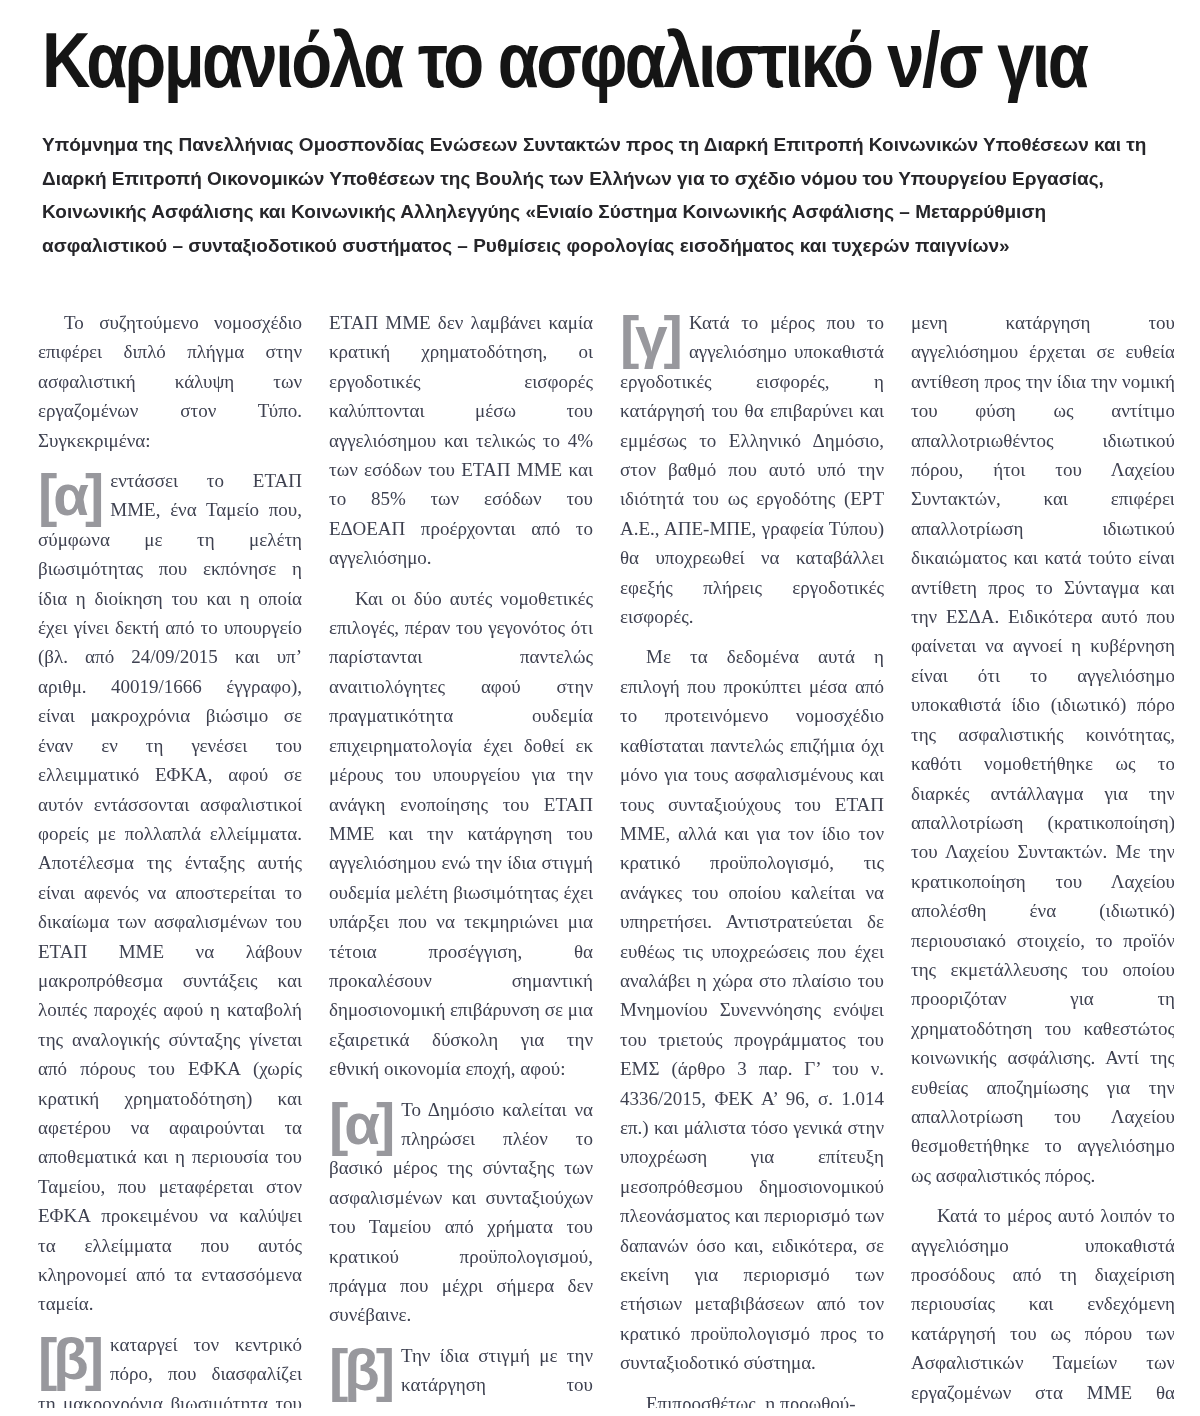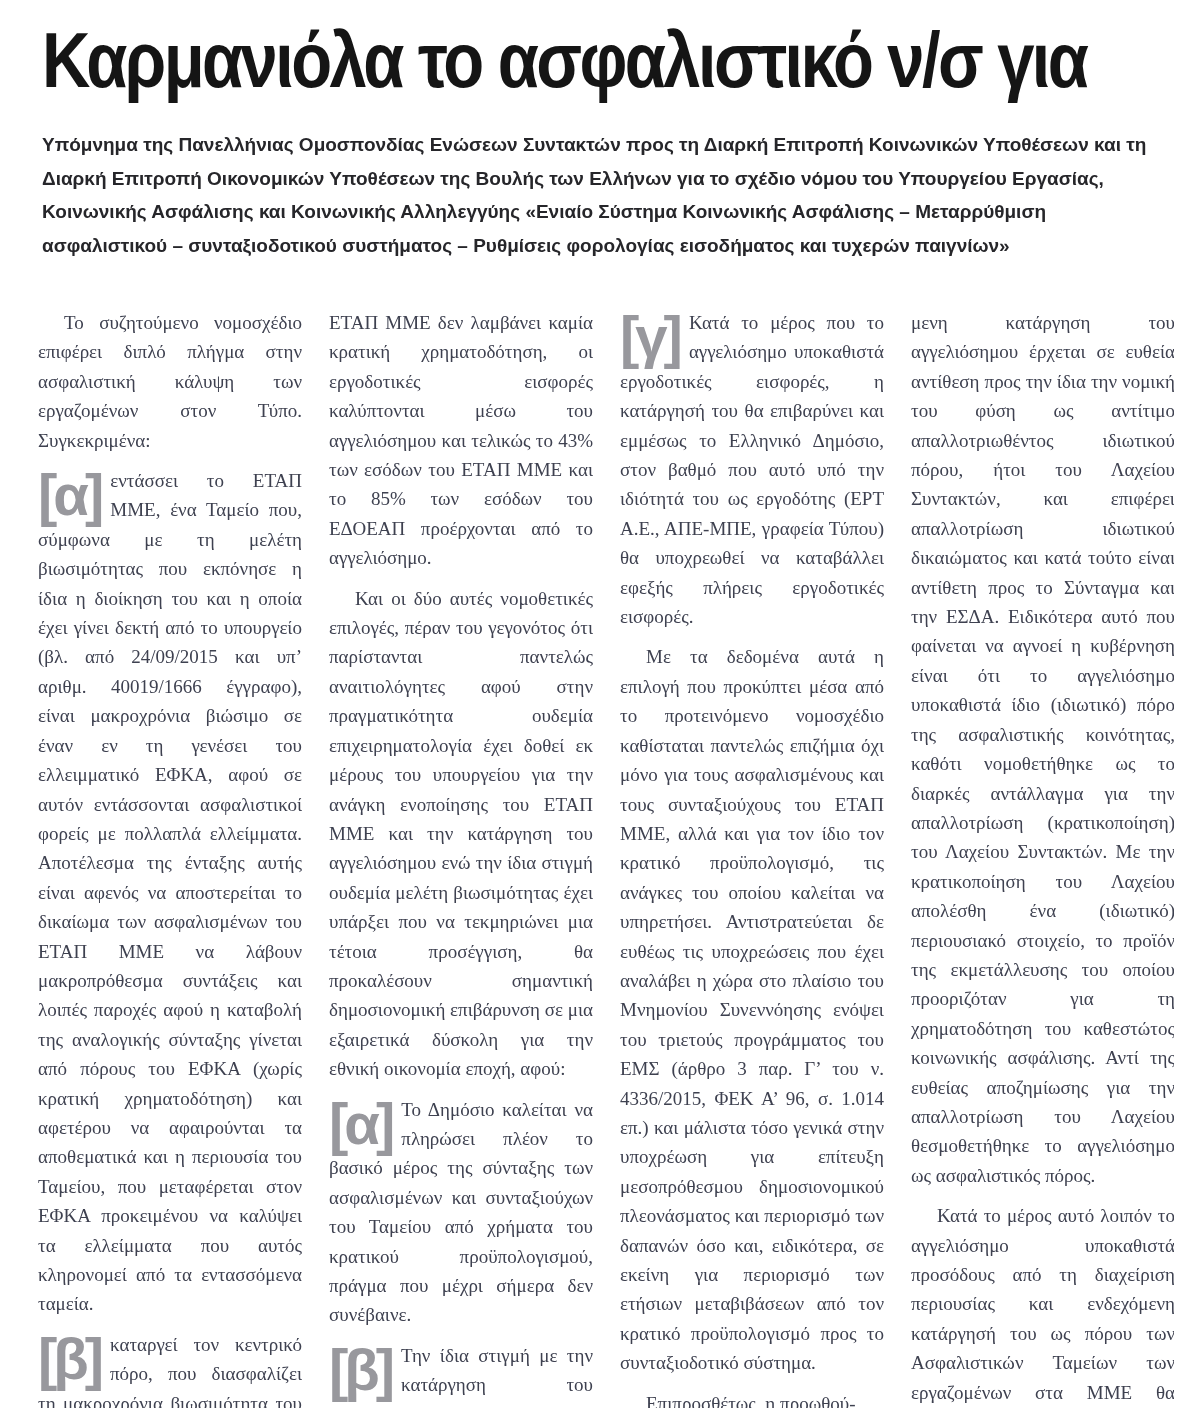--- a/index.html
+++ b/index.html
@@ -95,21 +95,21 @@
 
   <div class="standfirst">Υπόμνημα της Πανελλήνιας Ομοσπονδίας Ενώσεων Συντακτών προς τη Διαρκή Επιτροπή Κοινωνικών Υποθέσεων και τη Διαρκή Επιτροπή Οικονομικών Υποθέσεων της Βουλής των Ελλήνων  για το σχέδιο νόμου του Υπουργείου Εργασίας, Κοινωνικής Ασφάλισης και Κοινωνικής Αλληλεγγύης «Ενιαίο Σύστημα Κοινωνικής Ασφάλισης – Μεταρρύθμιση ασφαλιστικού – συνταξιοδοτικού συστήματος – Ρυθμίσεις φορολογίας εισοδήματος και τυχερών παιγνίων»</div>
 
   <div class="columns">
       <div class="col">
         <p class="para indent">Το συζητούμενο νομοσχέδιο επιφέρει διπλό πλήγμα στην ασφαλιστική κάλυψη των εργαζομένων στον Τύπο. Συγκεκριμένα:</p>
         <p class="para dropcap"><span class="dropcap-marker">[α]</span>εντάσσει το ΕΤΑΠ ΜΜΕ, ένα Ταμείο που, σύμφωνα με τη μελέτη βιωσιμότητας που εκπόνησε η ίδια η διοίκηση του και η οποία έχει γίνει δεκτή από το υπουργείο (βλ. από 24/09/2015 και υπ’ αριθμ. 40019/1666 έγγραφο), είναι μακροχρόνια βιώσιμο σε έναν εν τη γενέσει του ελλειμματικό ΕΦΚΑ, αφού σε αυτόν εντάσσονται ασφαλιστικοί φορείς με πολλαπλά ελλείμματα. Αποτέλεσμα της ένταξης αυτής είναι αφενός να αποστερείται το δικαίωμα των ασφαλισμένων του ΕΤΑΠ ΜΜΕ να λάβουν μακροπρόθεσμα συντάξεις και λοιπές παροχές αφού η καταβολή της αναλογικής σύνταξης γίνεται από πόρους του ΕΦΚΑ (χωρίς κρατική χρηματοδότηση) και αφετέρου να αφαιρούνται τα αποθεματικά και η περιουσία του Ταμείου, που μεταφέρεται στον ΕΦΚΑ προκειμένου να καλύψει τα ελλείμματα που αυτός κληρονομεί από τα εντασσόμενα ταμεία.</p>
         <p class="para dropcap"><span class="dropcap-marker">[β]</span>καταργεί τον κεντρικό πόρο, που διασφαλίζει τη μακροχρόνια βιωσιμότητα του Ταμείου (ήτοι το αγγελιόσημο). Σημειώνεται ότι σήμερα το</p>
       </div>
       <div class="col">
-        <p class="para plain">ΕΤΑΠ ΜΜΕ δεν λαμβάνει καμία κρατική χρηματοδότηση, οι εργοδοτικές εισφορές καλύπτονται μέσω του αγγελιόσημου και τελικώς το 43% των εσόδων του ΕΤΑΠ ΜΜΕ και το 85% των εσόδων του ΕΔΟΕΑΠ προέρχονται από το αγγελιόσημο.</p>
+        <p class="para plain">ΕΤΑΠ ΜΜΕ δεν λαμβάνει καμία κρατική χρηματοδότηση, οι εργοδοτικές εισφορές καλύπτονται μέσω του αγγελιόσημου και τελικώς το 4% των εσόδων του ΕΤΑΠ ΜΜΕ και το 85% των εσόδων του ΕΔΟΕΑΠ προέρχονται από το αγγελιόσημο.</p>
         <p class="para indent">Και οι δύο αυτές νομοθετικές επιλογές, πέραν του γεγονότος ότι παρίστανται παντελώς αναιτιολόγητες αφού στην πραγματικότητα ουδεμία επιχειρηματολογία έχει δοθεί εκ μέρους του υπουργείου για την ανάγκη ενοποίησης του ΕΤΑΠ ΜΜΕ και την κατάργηση του αγγελιόσημου ενώ την ίδια στιγμή ουδεμία μελέτη βιωσιμότητας έχει υπάρξει που να τεκμηριώνει μια τέτοια προσέγγιση, θα προκαλέσουν σημαντική δημοσιονομική επιβάρυνση σε μια εξαιρετικά δύσκολη για την εθνική οικονομία εποχή, αφού:</p>
         <p class="para dropcap"><span class="dropcap-marker">[α]</span>Το Δημόσιο καλείται να πληρώσει πλέον το βασικό μέρος της σύνταξης των ασφαλισμένων και συνταξιούχων του Ταμείου από χρήματα του κρατικού προϋπολογισμού, πράγμα που μέχρι σήμερα δεν συνέβαινε.</p>
         <p class="para dropcap"><span class="dropcap-marker">[β]</span>Την ίδια στιγμή με την κατάργηση του αγγελιόσημου χάνεται από τον ΑΚΑΓΕ το ποσοστό 10% του αγγελιόσημου που αποδίδεται σε αυτόν.</p>
       </div>
       <div class="col">
         <p class="para dropcap"><span class="dropcap-marker">[γ]</span>Κατά το μέρος που το αγγελιόσημο υποκαθιστά εργοδοτικές εισφορές, η κατάργησή του θα επιβαρύνει και εμμέσως το Ελληνικό Δημόσιο, στον βαθμό που αυτό υπό την ιδιότητά του ως εργοδότης (ΕΡΤ Α.Ε., ΑΠΕ-ΜΠΕ, γραφεία Τύπου) θα υποχρεωθεί να καταβάλλει εφεξής πλήρεις εργοδοτικές εισφορές.</p>
         <p class="para indent">Με τα δεδομένα αυτά η επιλογή που προκύπτει μέσα από το προτεινόμενο νομοσχέδιο καθίσταται παντελώς επιζήμια όχι μόνο για τους ασφαλισμένους και τους συνταξιούχους του ΕΤΑΠ ΜΜΕ, αλλά και για τον ίδιο τον κρατικό προϋπολογισμό, τις ανάγκες του οποίου καλείται να υπηρετήσει. Αντιστρατεύεται δε ευθέως τις υποχρεώσεις που έχει αναλάβει η χώρα στο πλαίσιο του Μνημονίου Συνεννόησης ενόψει του τριετούς προγράμματος του ΕΜΣ (άρθρο 3 παρ. Γ’ του ν. 4336/2015, ΦΕΚ Α’ 96, σ. 1.014 επ.) και μάλιστα τόσο γενικά στην υποχρέωση για επίτευξη μεσοπρόθεσμου δημοσιονομικού πλεονάσματος και περιορισμό των δαπανών όσο και, ειδικότερα, σε εκείνη για περιορισμό των ετήσιων μεταβιβάσεων από τον κρατικό προϋπολογισμό προς το συνταξιοδοτικό σύστημα.</p>
         <p class="para indent">Επιπροσθέτως, η προωθού-</p>
       </div>
       <div class="col">

